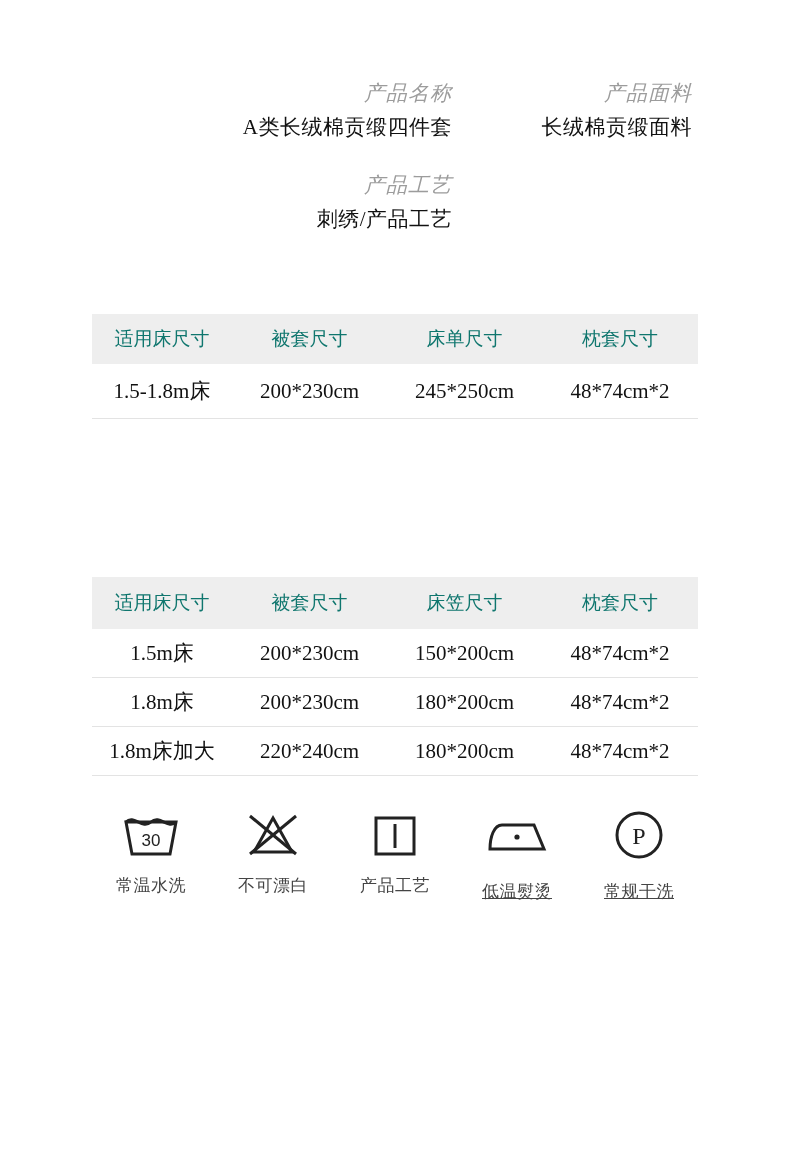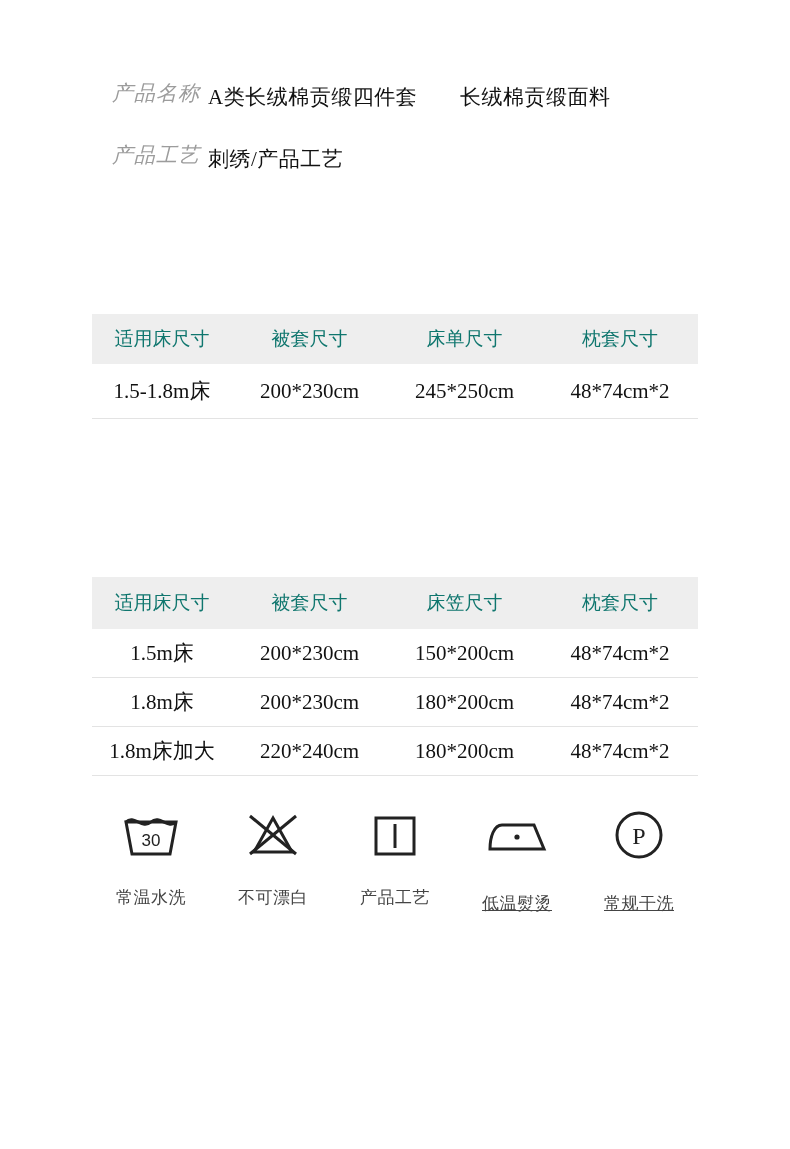--- a/index.html
+++ b/index.html
@@ -27,21 +27,22 @@
     left: 112px;
     top: 78px;
     width: 580px;
   }
   .spec-row {
     display: flex;
     flex-direction: row;
   }
   .spec-col {
     display: flex;
-    flex-direction: row;
+    flex-direction: column;
+    align-items: flex-end;
   }
   .spec-col.left { width: 340px; }
   .spec-col.right { width: 240px; }
 
   .spec-label {
     font-family: "Liberation Serif", serif;
     font-style: italic;
     font-size: 21px;
     color: #9c9c9c;
     letter-spacing: 1px;
@@ -111,21 +112,20 @@
     display: flex;
     flex-direction: row;
     justify-content: space-between;
     align-items: flex-start;
   }
   .care-item {
     width: 118px;
     display: flex;
     flex-direction: column;
     align-items: center;
-    gap: 12px;
   }
   .care-icon {
     height: 58px;
     display: flex;
     align-items: center;
     justify-content: center;
   }
   .care-label {
     margin-top: 10px;
     font-family: "Liberation Serif", serif;
@@ -141,20 +141,21 @@
 
 <div class="page">
 
   <div class="specs">
     <div class="spec-row">
       <div class="spec-col left">
         <div class="spec-label">产品名称</div>
         <div class="spec-value">A类长绒棉贡缎四件套</div>
       </div>
       <div class="spec-col right">
+        <div class="spec-label">产品面料</div>
         <div class="spec-value">长绒棉贡缎面料</div>
       </div>
     </div>
 
     <div class="spec-block-gap"></div>
 
     <div class="spec-row">
       <div class="spec-col left">
         <div class="spec-label">产品工艺</div>
         <div class="spec-value">刺绣/产品工艺</div>

